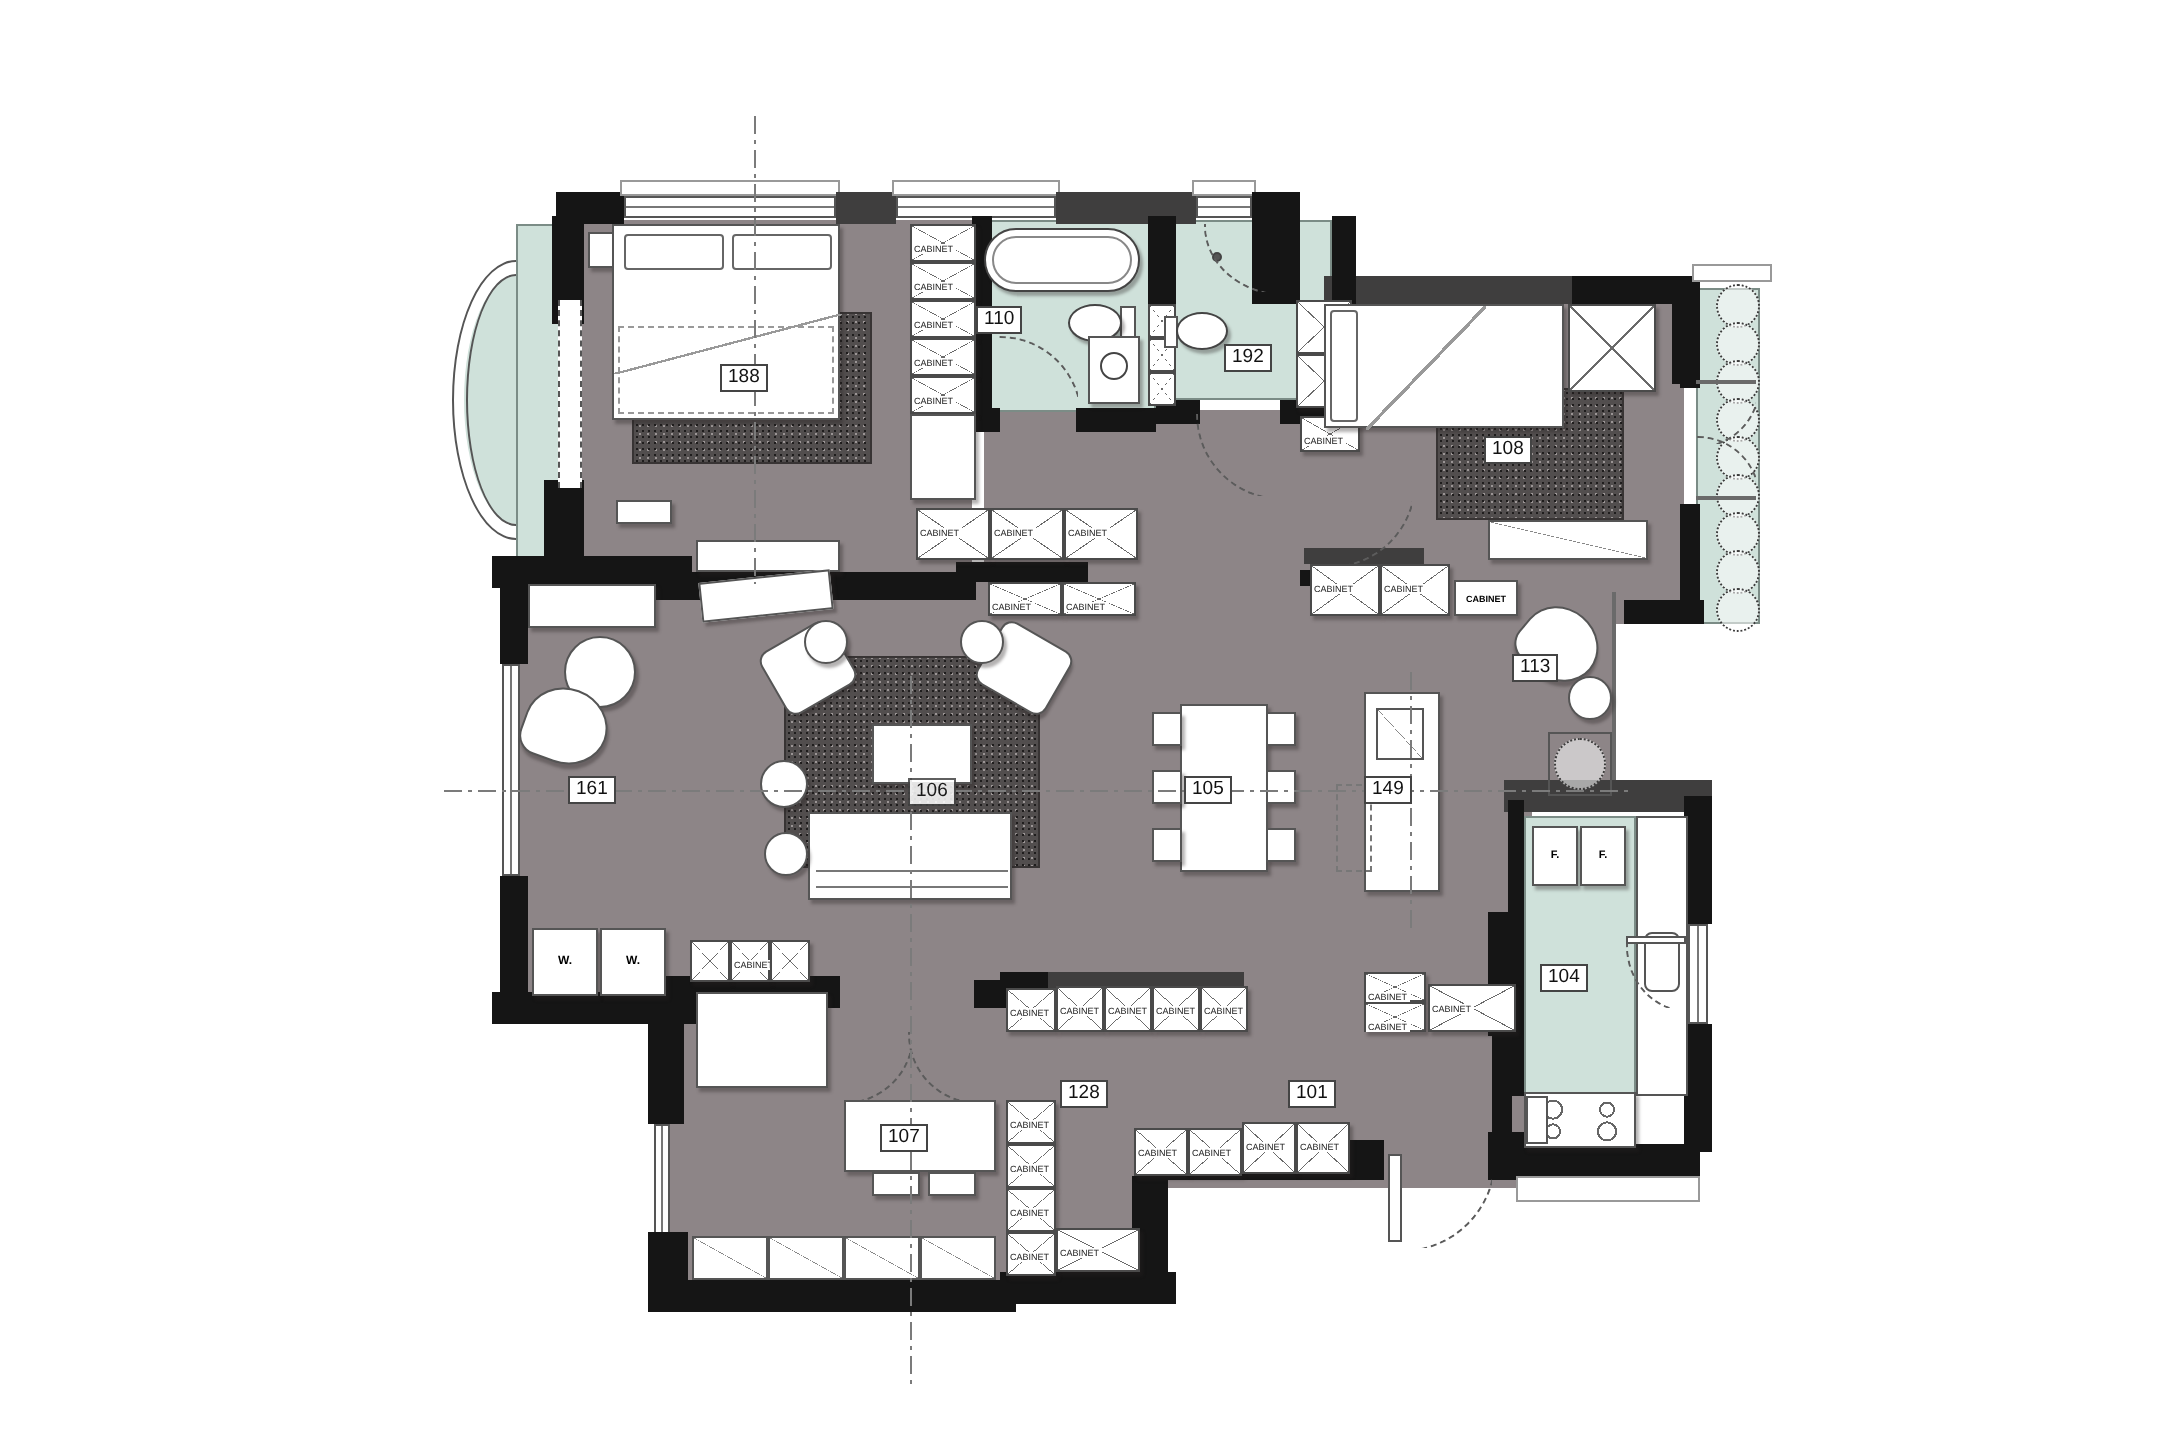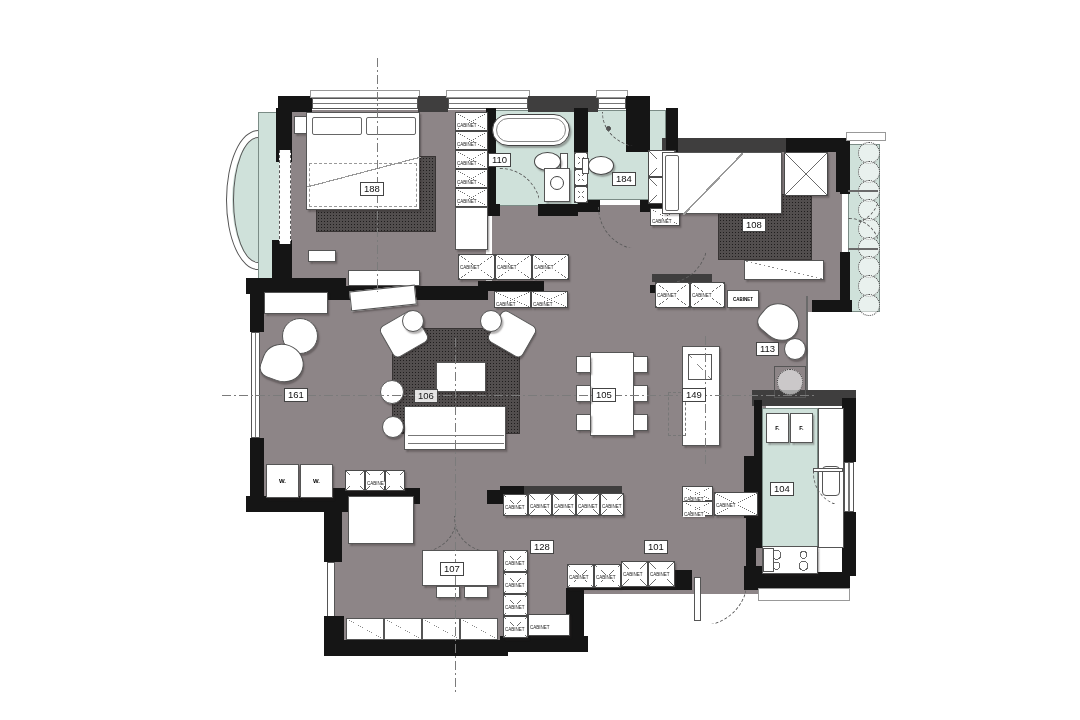--- a/index.html
+++ b/index.html
@@ -305,25 +305,25 @@
   <i class="door hTL" style="left:700px;top:578px;width:46px;height:46px"></i>
   <i class="pf" style="left:813px;top:468px;width:30px;height:4px"></i>
   <i class="door hTR" style="left:813px;top:472px;width:30px;height:32px"></i>
   <i class="door hTL" style="left:848px;top:192px;width:30px;height:30px"></i>
   <i class="door hBL" style="left:848px;top:218px;width:30px;height:30px"></i>
   <i class="tl" style="left:848px;top:190px;width:30px;height:2px"></i>
   <i class="tl" style="left:848px;top:248px;width:30px;height:2px"></i>
 
   <u class="lbl" style="left:360px;top:182px">188</u>
   <u class="lbl" style="left:488px;top:153px">110</u>
-  <u class="lbl" style="left:612px;top:172px">184</u>
+  <u class="lbl" style="left:612px;top:172px">192</u>
   <u class="lbl" style="left:742px;top:218px">108</u>
   <u class="lbl" style="left:284px;top:388px">161</u>
-  <u class="lbl lblf" style="left:414px;top:389px">106</u>
+  <u class="lbl lblf" style="left:454px;top:389px">106</u>
   <u class="lbl" style="left:592px;top:388px">105</u>
   <u class="lbl" style="left:682px;top:388px">149</u>
-  <u class="lbl" style="left:756px;top:342px">113</u>
+  <u class="lbl" style="left:756px;top:327px">113</u>
   <u class="lbl" style="left:770px;top:482px">104</u>
   <u class="lbl" style="left:530px;top:540px">128</u>
   <u class="lbl" style="left:644px;top:540px">101</u>
   <u class="lbl" style="left:440px;top:562px">107</u>
 
 </div>
 
 </body></html>

